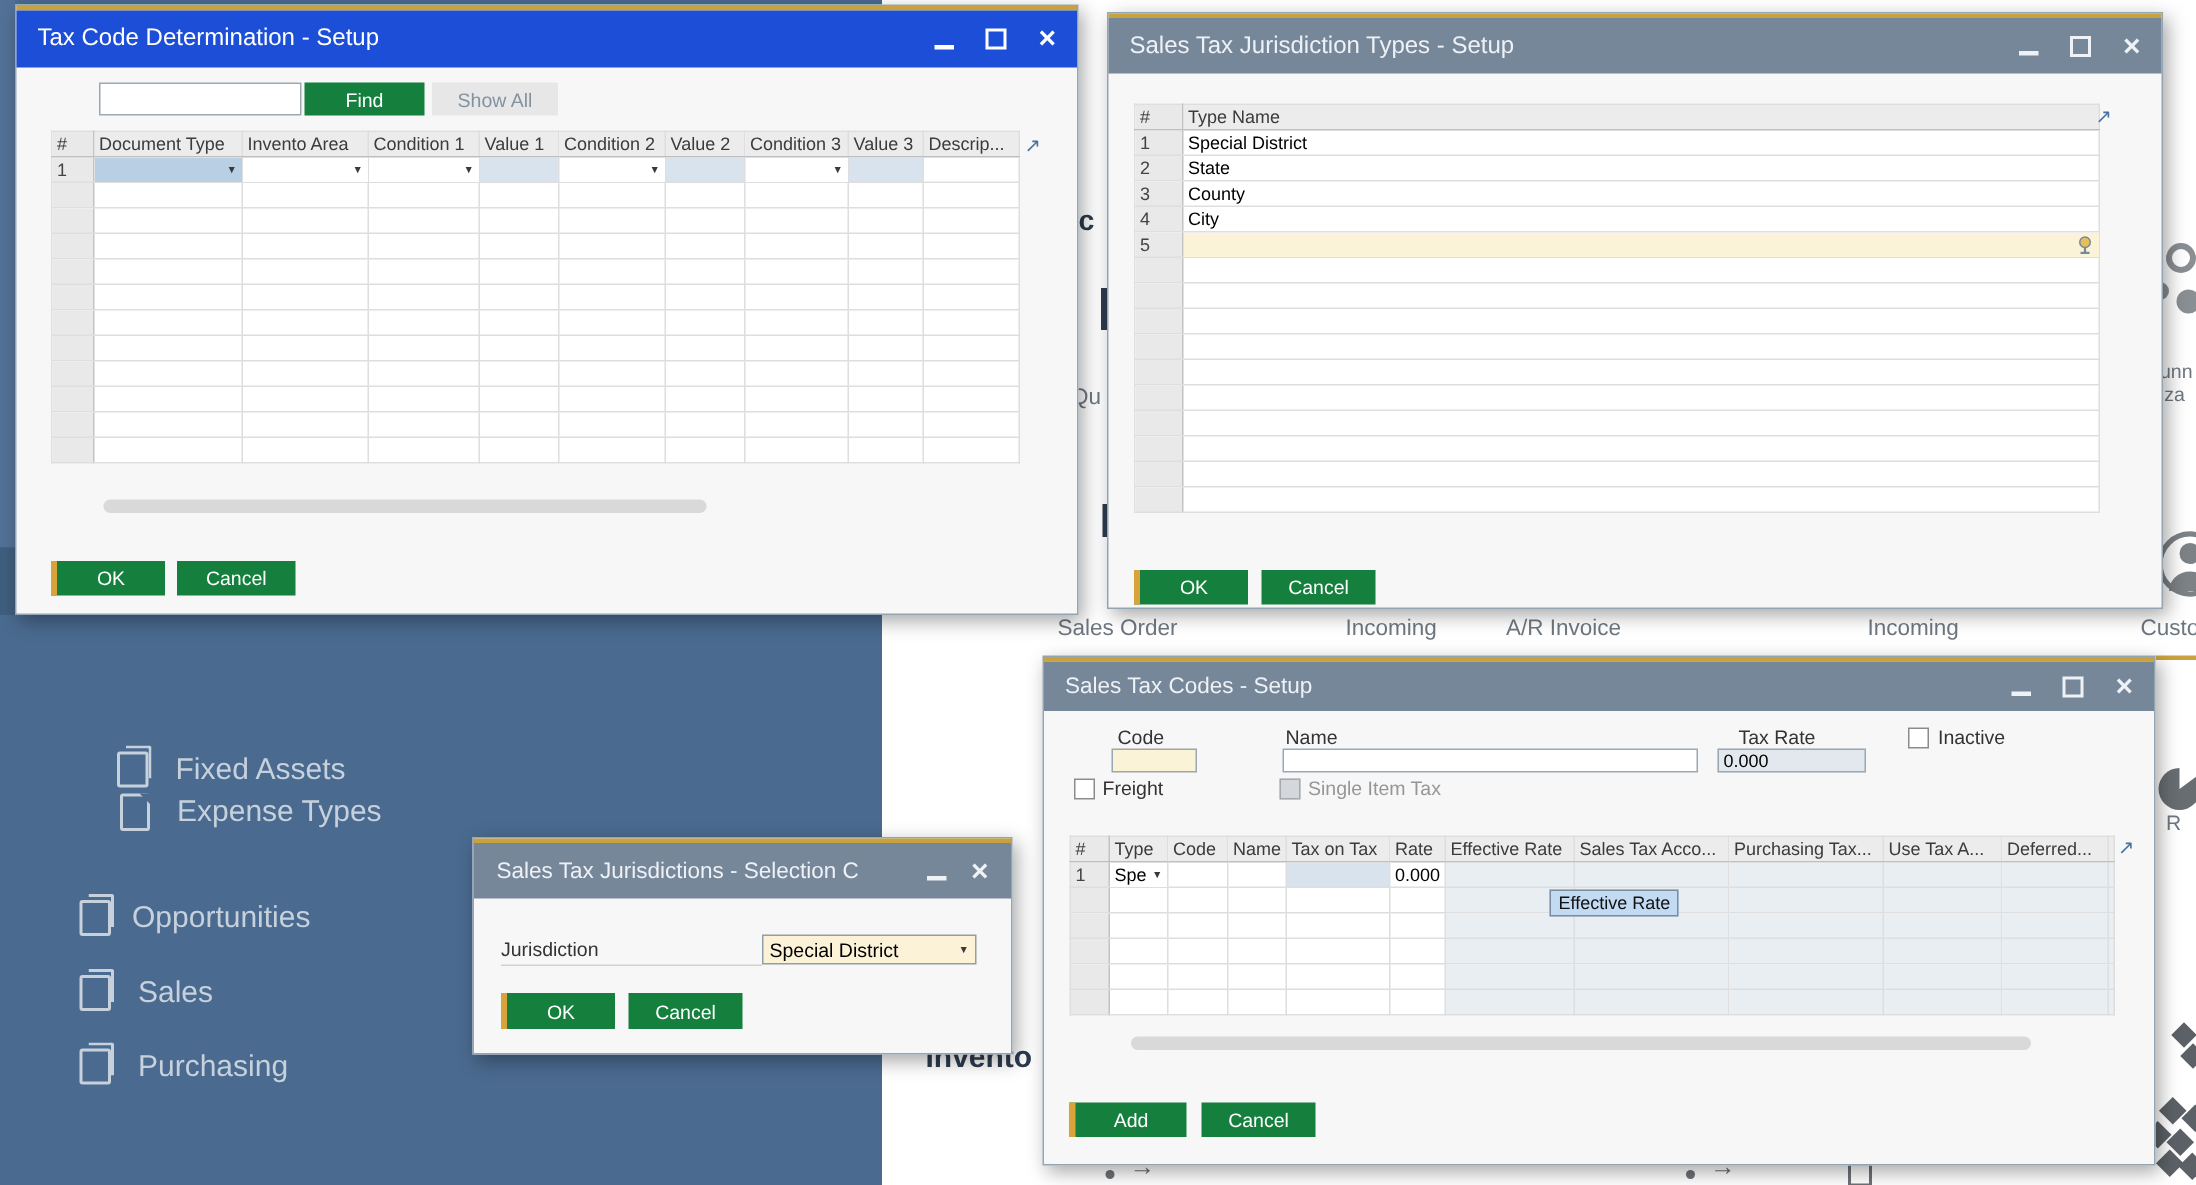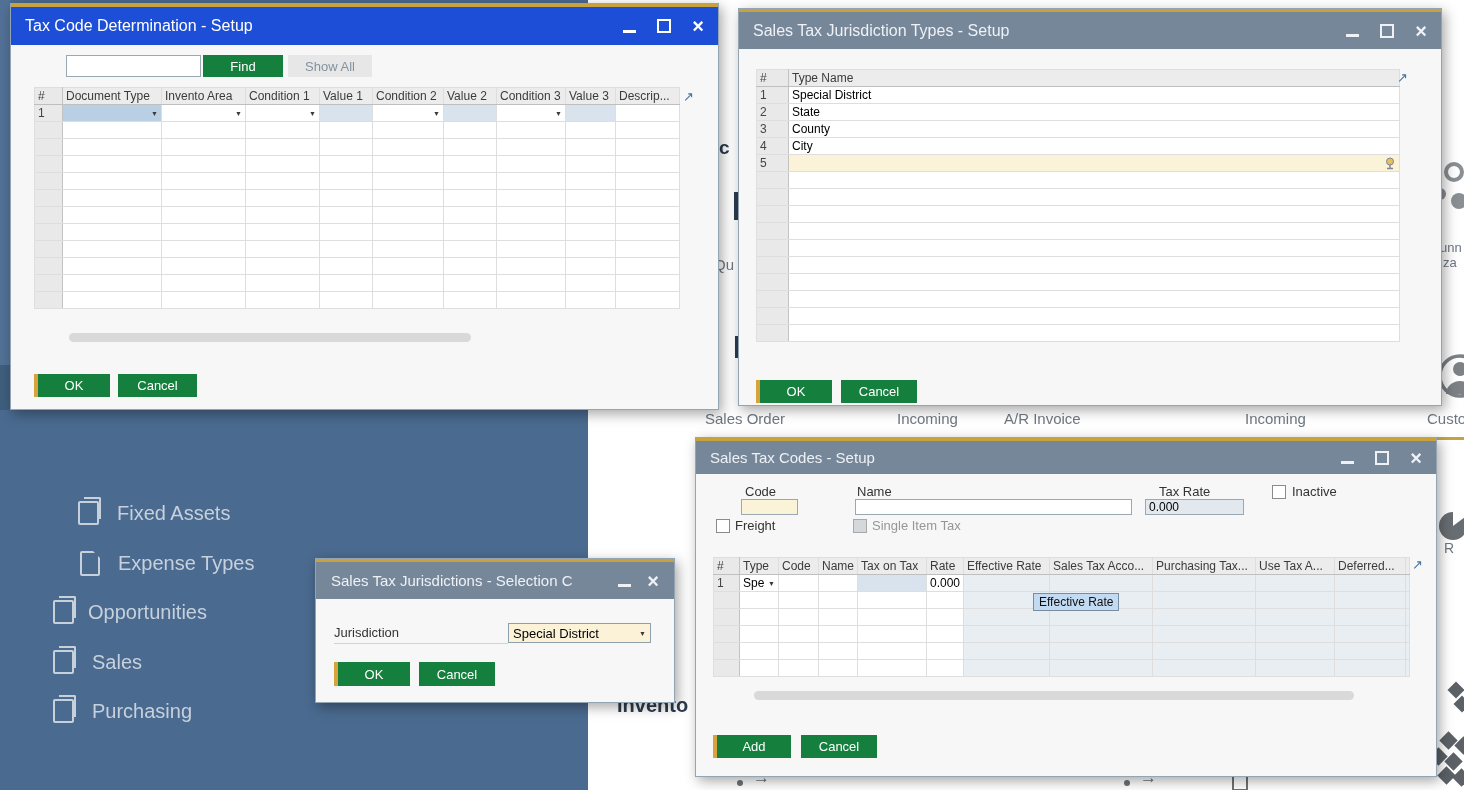--- a/index.html
+++ b/index.html
@@ -82,21 +82,21 @@
 <div id="screen">
 
   <div class="sidebar"></div>
   <div class="edge-strip-top"></div>
   <div class="edge-strip-mid"></div>
 
   <div class="side-item" style="left:78px;top:500px;">
     <span class="icon-book"></span>
     <span>Fixed Assets</span>
   </div>
-  <div class="side-item" style="left:80px;top:550px;text-align:right;">
+  <div class="side-item" style="left:80px;top:528px;text-align:right;">
     <span class="icon-page"></span>
     <span>Expense Types</span>
   </div>
   <div class="side-item" style="left:53px;top:599px;gap:14px;">
     <span class="icon-book"></span>
     <span>Opportunities</span>
   </div>
   <div class="side-item" style="left:53px;top:649px;">
     <span class="icon-book"></span>
     <span>Sales</span>

